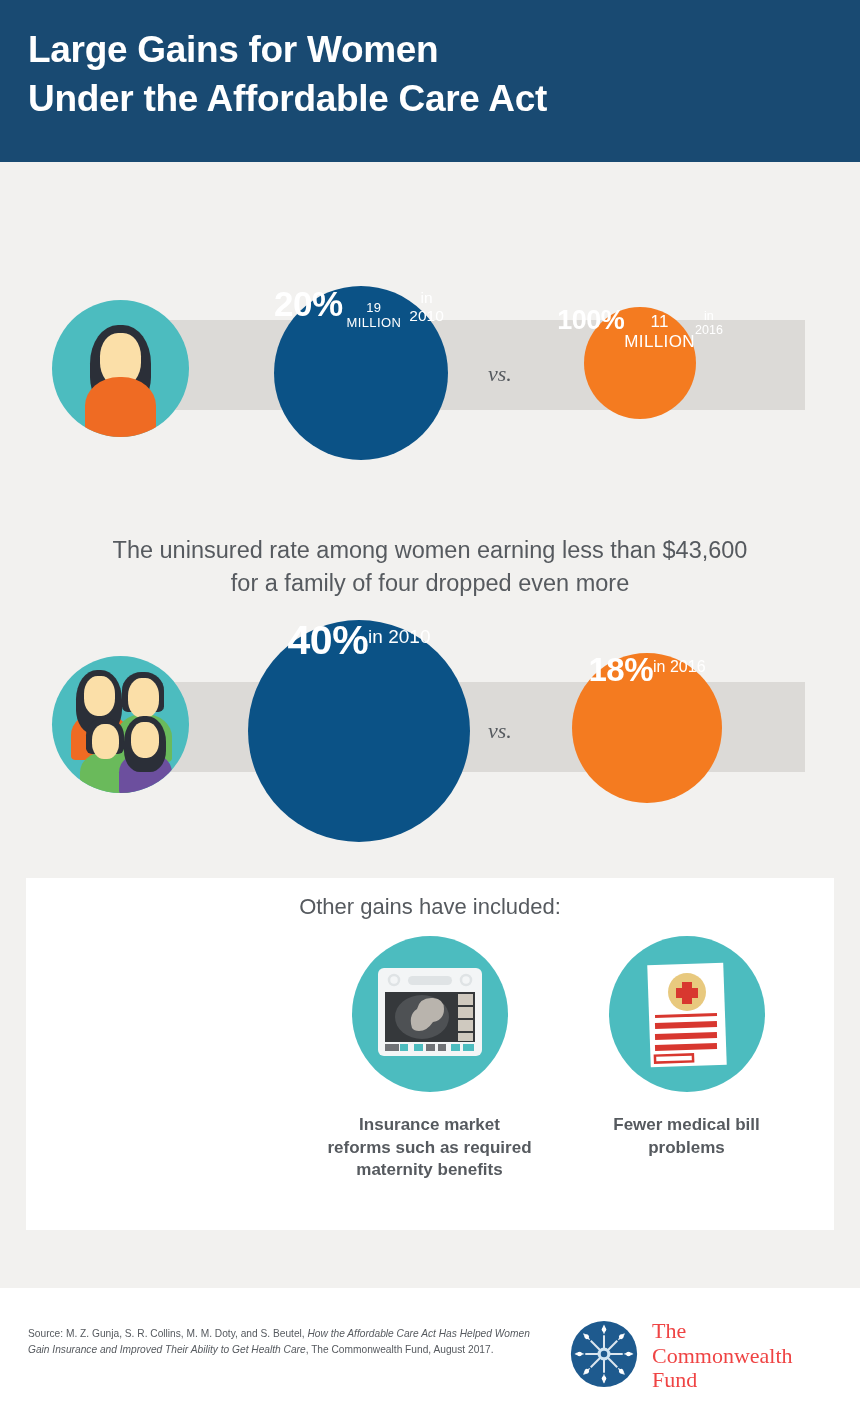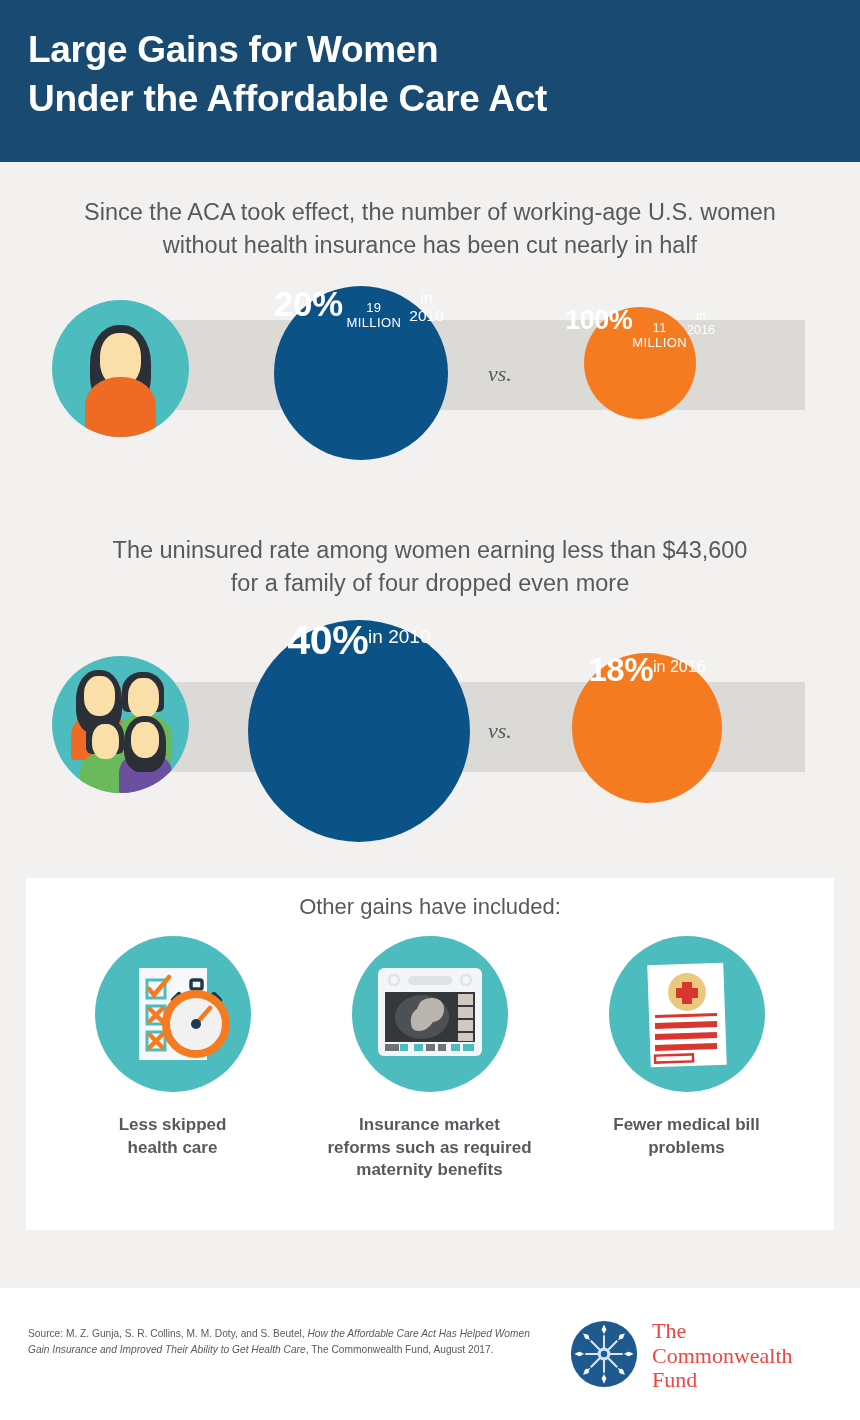--- a/index.html
+++ b/index.html
@@ -59,21 +59,21 @@
   .stat-sub2 { font-size: 15.5px; margin-top: 3px; }
 
   #circle-2010-a {
     left: 274px; top: 0px; width: 174px; height: 174px; background: #0b5286;
   }
   #circle-2010-a .stat-pct { font-size: 35px; }
   #circle-2016-a {
     left: 584px; top: 21px; width: 112px; height: 112px; background: #f47b20;
   }
   #circle-2016-a .stat-pct { font-size: 27px; }
-  #circle-2016-a .stat-sub1 { font-size: 13px; margin-top: 13px; }
+  #circle-2016-a .stat-sub1 { font-size: 17px; margin-top: 5px; }
   #circle-2016-a .stat-sub2 { font-size: 12.5px; margin-top: 2px; }
 
   #circle-2010-b {
     left: 248px; top: 0px; width: 222px; height: 222px; background: #0b5286;
   }
   #circle-2010-b .stat-pct { font-size: 41px; }
   #circle-2010-b .stat-sub2 { font-size: 19px; margin-top: 6px; }
   #circle-2016-b {
     left: 572px; top: 33px; width: 150px; height: 150px; background: #f47b20;
   }
@@ -160,22 +160,20 @@
 </head>
 <body>
 
 <div class="page">
 
   <div class="header">
     <div class="header-title">Large Gains for Women
 Under the Affordable Care Act</div>
   </div>
 
-  <div class="subtitle" id="subtitle-1">Since the ACA took effect, the number of working-age U.S. women
-without health insurance has been cut nearly in half</div>
 
   <div class="compare-row" id="row-1">
     <div class="connector-bar" id="bar-1"></div>
 
     <div class="avatar-circle" id="avatar-1">
       <div class="person">
         <div class="p-hair w-hair"></div>
         <div class="p-face w-face"></div>
         <div class="p-neck w-neck"></div>
         <div class="p-body w-body"></div>
@@ -229,40 +227,20 @@
 
     <div class="stat-circle" id="circle-2016-b">
       <div class="stat-pct">18%</div>
       <div class="stat-sub2">in 2016</div>
     </div>
   </div>
 
   <div class="gains-card">
     <div class="gains-heading">Other gains have included:</div>
 
-    <div class="gain-col" id="gain-col-0">
-      <div class="gain-icon-circle">
-        <svg width="156" height="156" viewBox="0 0 156 156">
-          <rect x="44" y="32" width="68" height="92" fill="#f7f8f9"></rect>
-          <rect x="52" y="44" width="18" height="18" fill="none" stroke="#4cbcbf" stroke-width="3"></rect>
-          <rect x="52" y="70" width="18" height="18" fill="none" stroke="#4cbcbf" stroke-width="3"></rect>
-          <rect x="52" y="96" width="18" height="18" fill="none" stroke="#4cbcbf" stroke-width="3"></rect>
-          <path d="M54 53 L59 59 L74 41" fill="none" stroke="#f47b20" stroke-width="4.5" stroke-linecap="round"></path>
-          <path d="M55 73 L67 85 M67 73 L55 85" stroke="#f47b20" stroke-width="4.5" stroke-linecap="round"></path>
-          <path d="M55 99 L67 111 M67 99 L55 111" stroke="#f47b20" stroke-width="4.5" stroke-linecap="round"></path>
-          <rect x="96" y="44" width="11" height="9" rx="2" fill="none" stroke="#1b3a52" stroke-width="3.5"></rect>
-          <path d="M84 59 L79 64 M119 59 L124 64" stroke="#1b3a52" stroke-width="6" stroke-linecap="round"></path>
-          <circle cx="101" cy="88" r="30" fill="#f1f1f1" stroke="#f47b20" stroke-width="8"></circle>
-          <path d="M101 88 L115 72" stroke="#f47b20" stroke-width="4.5" stroke-linecap="round"></path>
-          <circle cx="101" cy="88" r="5" fill="#1b3a52"></circle>
-        </svg>
-      </div>
-      <div class="gain-caption">Less skipped
-health care</div>
-    </div>
 
     <div class="gain-col" id="gain-col-1">
       <div class="gain-icon-circle">
         <svg width="156" height="156" viewBox="0 0 156 156">
           <rect x="26" y="32" width="104" height="88" rx="6" fill="#f3f5f6"></rect>
           <circle cx="42" cy="44" r="5" fill="none" stroke="#dfe3e5" stroke-width="2.5"></circle>
           <circle cx="114" cy="44" r="5" fill="none" stroke="#dfe3e5" stroke-width="2.5"></circle>
           <rect x="56" y="40" width="44" height="9" rx="4.5" fill="#dfe3e5"></rect>
           <rect x="33" y="56" width="90" height="50" fill="#35383b"></rect>
           <ellipse cx="70" cy="81" rx="27" ry="22" fill="#4e5154"></ellipse>

